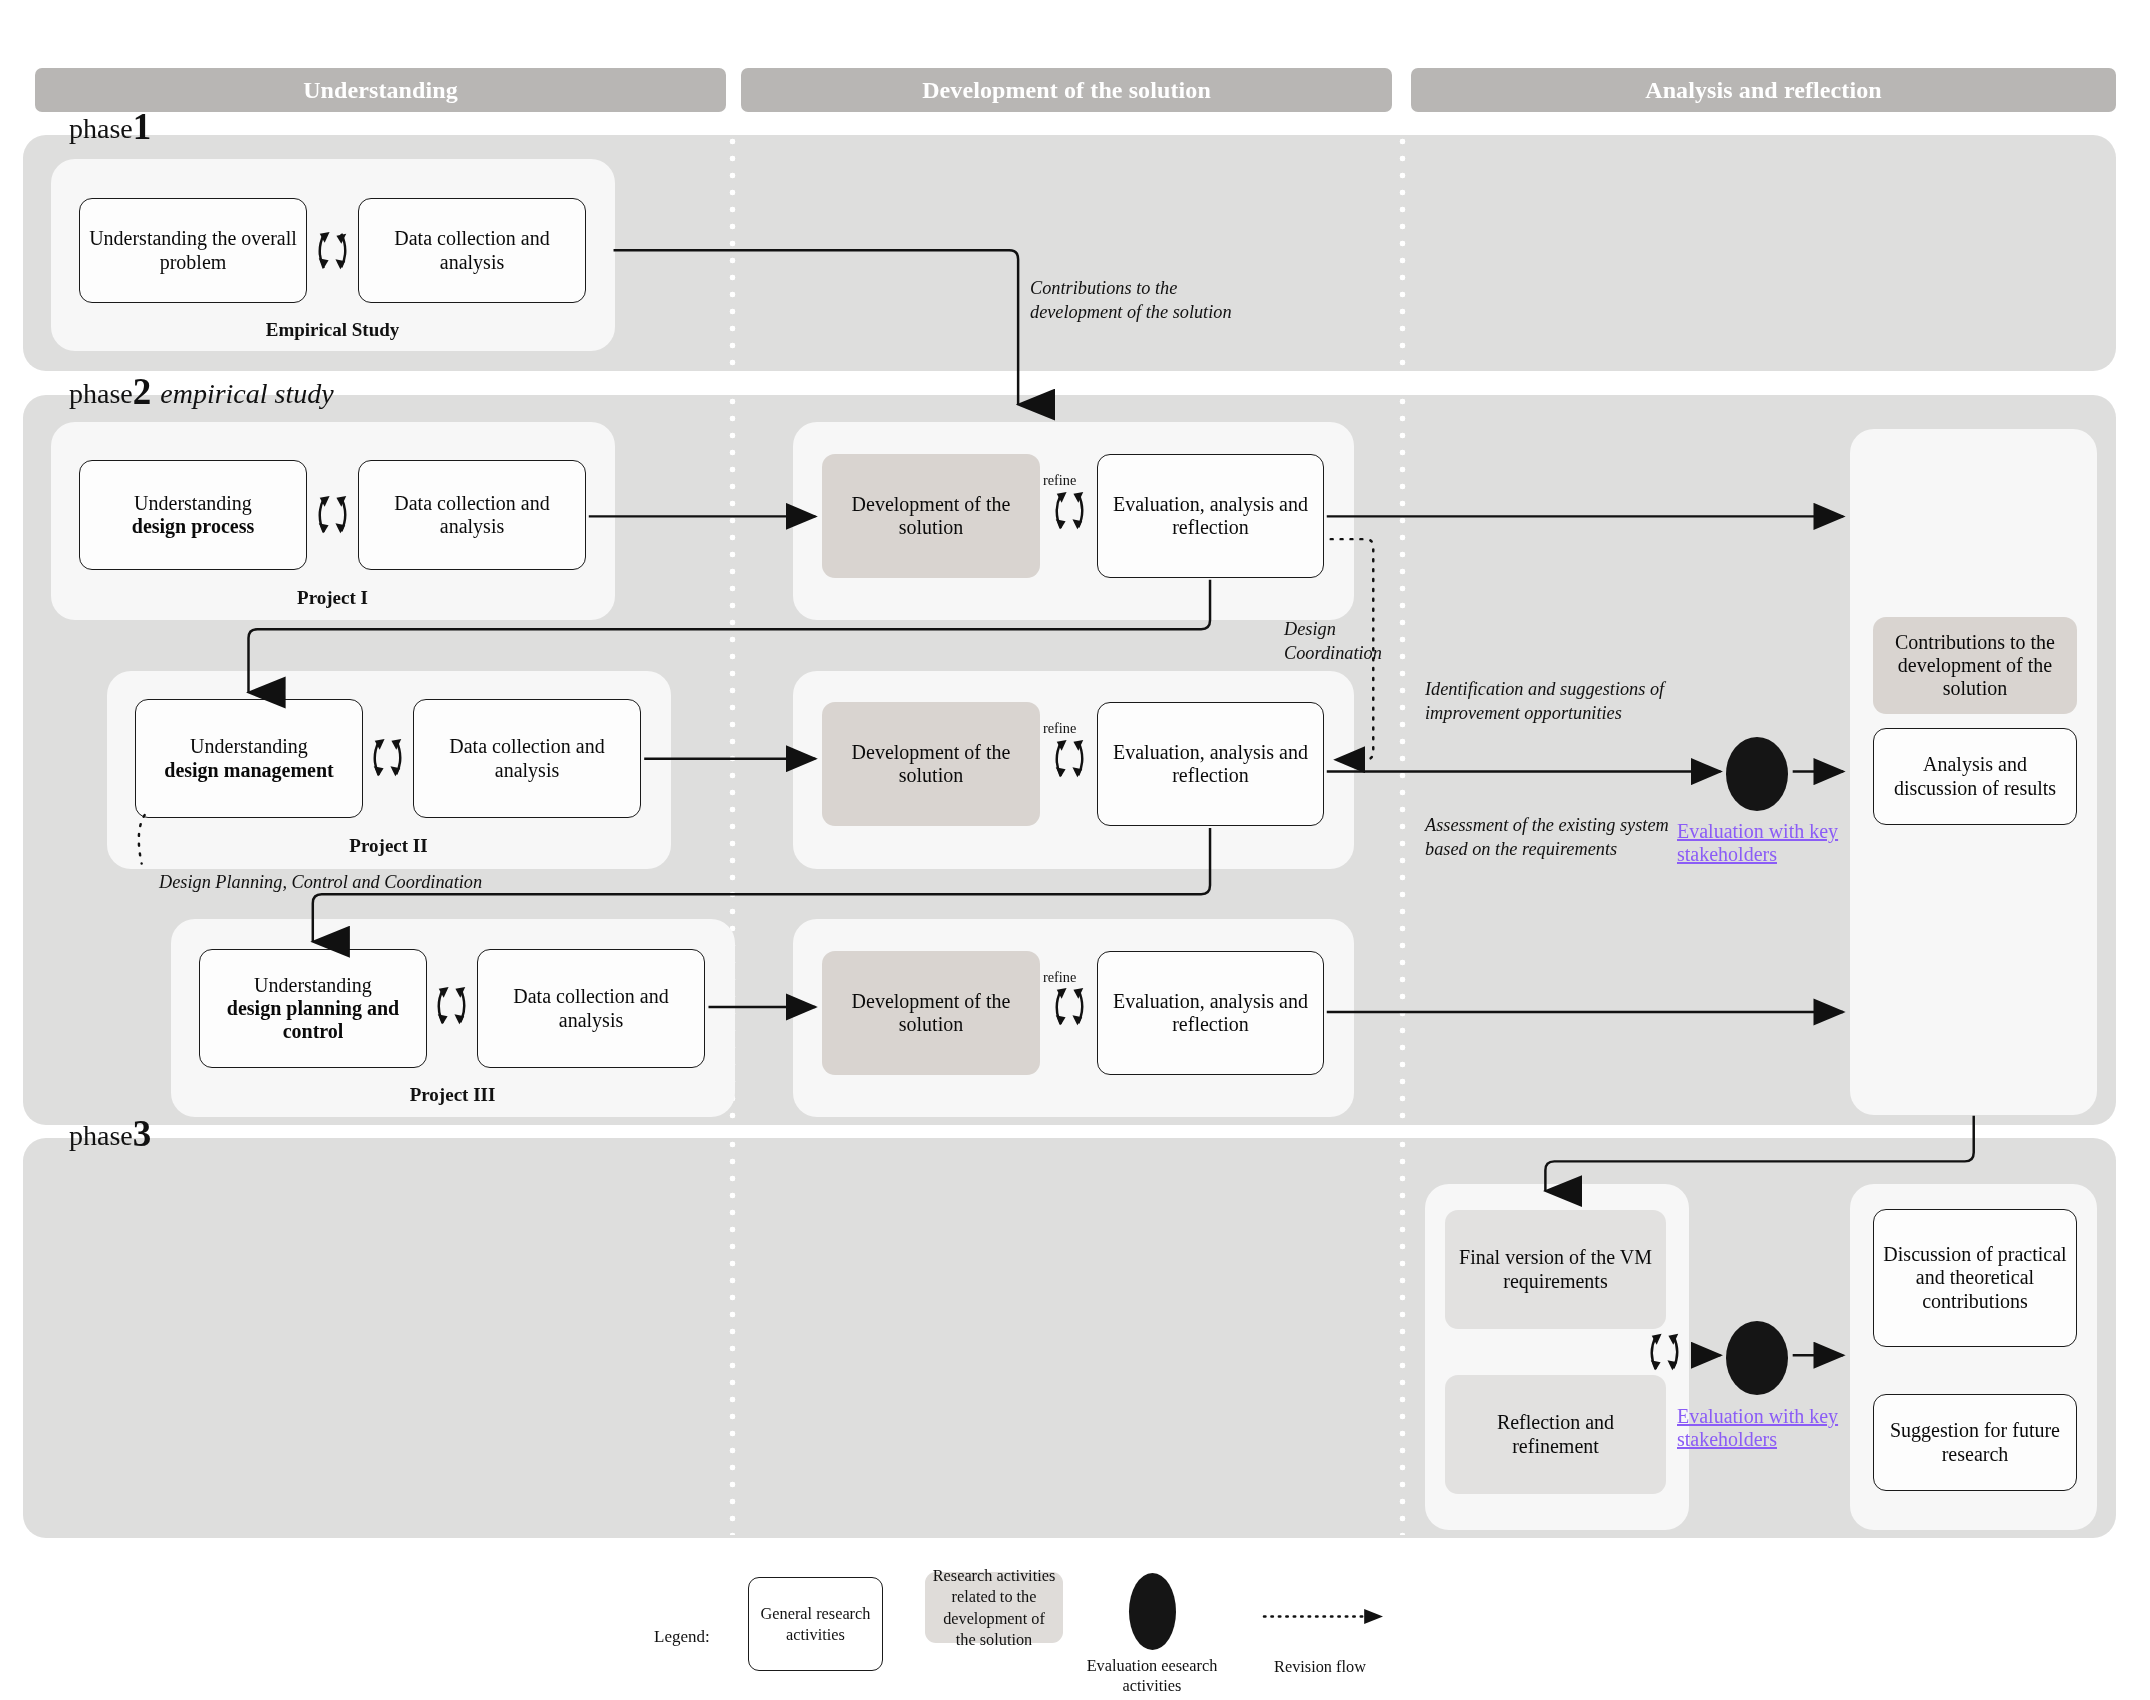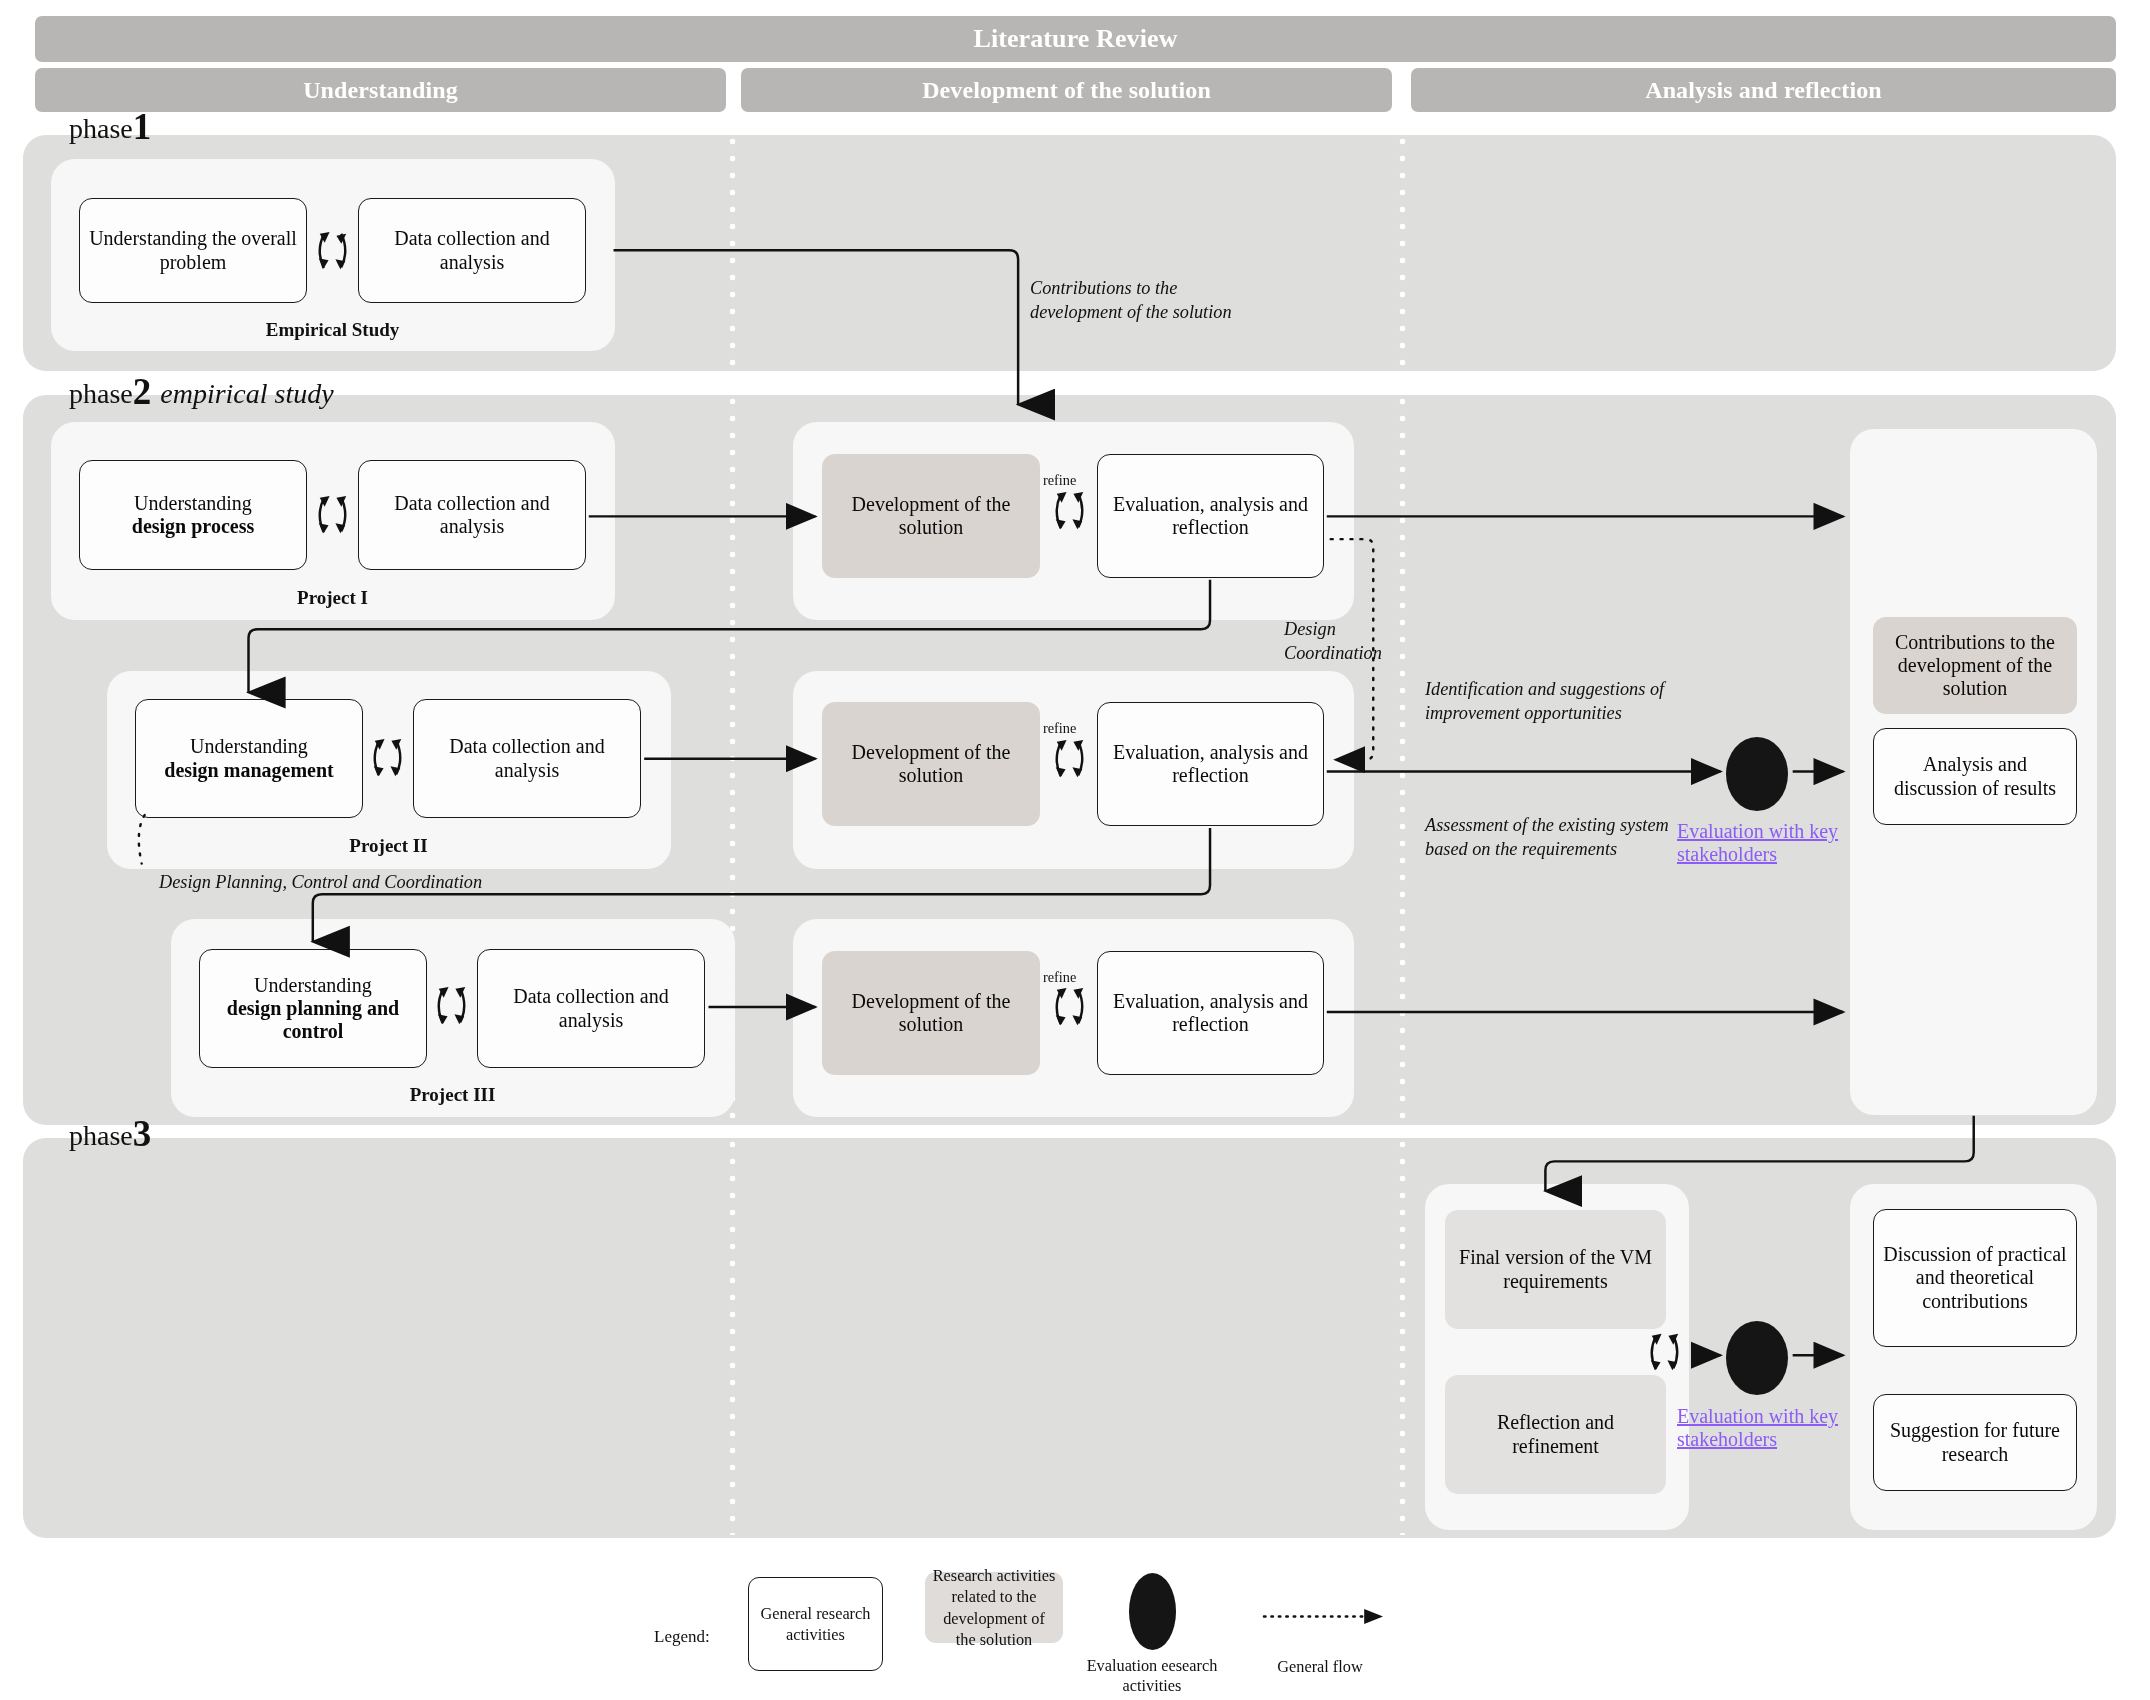--- a/index.html
+++ b/index.html
@@ -74,21 +74,20 @@
           text-align:center;font-size:16.3px;line-height:1.3;box-sizing:border-box;color:#111;}
   .lg-box.general{background:#ffffff;border:1.5px solid #1a1a1a;border-radius:11px;}
   .lg-box.dev{background:#dfdcd9;border-radius:11px;}
   .lg-cap{position:absolute;text-align:center;font-size:16.3px;line-height:1.25;color:#111;}
 </style>
 </head>
 <body>
 
 <div id="stage">
 
-  <div class="hdr" id="hdr-lit">Literature Review</div>
   <div class="hdr" id="hdr-und">Understanding</div>
   <div class="hdr" id="hdr-dev">Development of the solution</div>
   <div class="hdr" id="hdr-ana">Analysis and reflection</div>
 
   <div class="band" id="band1"></div>
   <div class="band" id="band2"></div>
   <div class="band" id="band3"></div>
 
   <div class="vsep" id="vsep1a"></div>
   <div class="vsep" id="vsep1b"></div>
@@ -300,17 +299,17 @@
   <div id="legend">
     <div class="lg-title" style="left:16px;top:55px;margin-top:14px;">Legend:</div>
     <div class="lg-box general" style="left:110px;top:19px;width:135px;height:94px;padding:0 8px;">General research activities</div>
     <div class="lg-box dev" style="left:287px;top:14px;width:138px;height:71px;padding:0 7px;">Research activities related to the development of the solution</div>
     <div style="position:absolute;left:491px;top:15px;width:47px;height:77px;background:#151515;border-radius:50%;"></div>
     <div class="lg-cap" style="left:445px;top:98px;width:138px;">Evaluation eesearch activities</div>
     <svg style="position:absolute;left:624px;top:46px;width:124px;height:25px;" viewBox="0 0 250 50">
       <path d="M4 25 L208 25" fill="none" stroke="#111" stroke-width="5" stroke-dasharray="3 12" stroke-linecap="round"></path>
       <polygon points="206,10 244,25 206,40" fill="#111"></polygon>
     </svg>
-    <div class="lg-cap" style="left:613px;top:99px;width:138px;">General flow</div>
+    <div class="lg-cap" style="left:613px;top:99px;width:138px;">Revision flow</div>
   </div>
 
 </div>
 
 
 </body></html>

